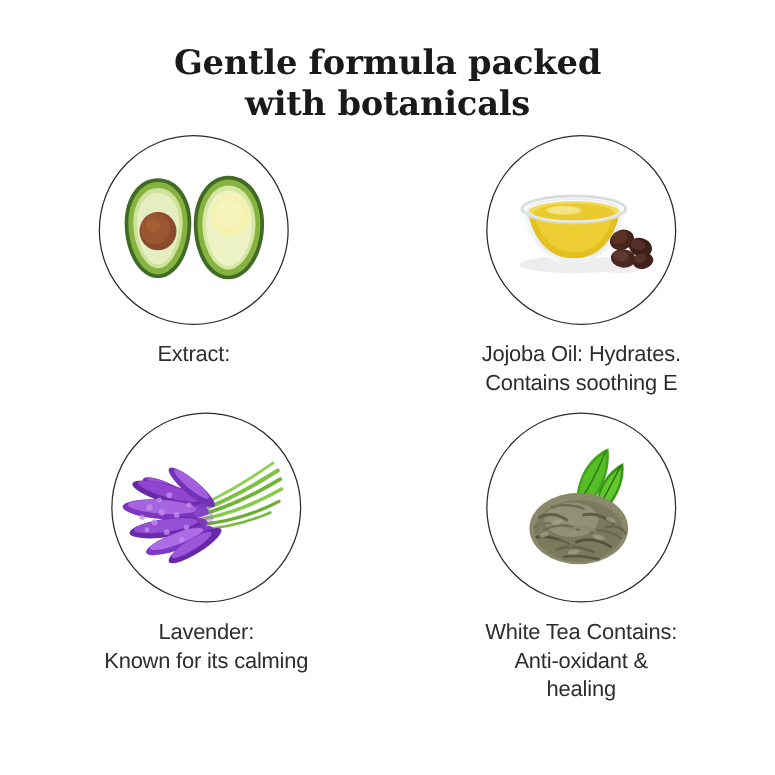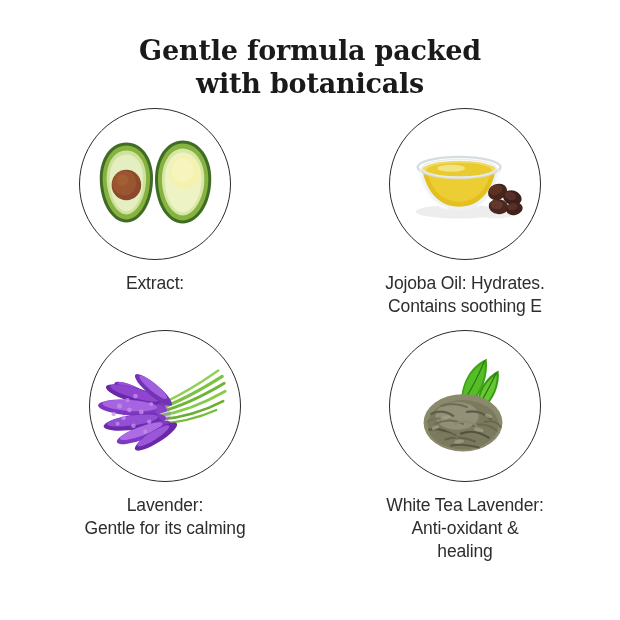--- a/index.html
+++ b/index.html
@@ -223,21 +223,21 @@
               <circle cx="60" cy="92" r="2.2"></circle>
             <circle cx="40" cy="80" r="2.5"></circle>
               <circle cx="28" cy="94" r="2"></circle>
           </g>
 
           <ellipse cx="74" cy="82" rx="7" ry="10" transform="rotate(-30 74 82)" fill="#9d5bdb" opacity="0.35"></ellipse>
         </svg>
       </div>
       <div class="caption">
         <span class="ln">Lavender:</span>
-        <span class="ln">Gentle for its calming</span>
+        <span class="ln">Known for its calming</span>
       </div>
     </div>
 
     <div class="cell cell-3">
       <div class="circle">
         <svg class="art" viewBox="0 0 152 152">
 
           <g>
             <path d="M72 72 C72 50 84 34 98 28 C100 44 94 64 80 76 Z" fill="#3fa318"></path>
             <path d="M74 70 C74 52 84 38 96 32 C97 46 92 62 80 73 Z" fill="#55bd26"></path>
@@ -270,20 +270,20 @@
           <g fill="#a6a487" opacity="0.7">
             <ellipse cx="56" cy="88" rx="5" ry="2" transform="rotate(-18 56 88)"></ellipse>
             <ellipse cx="90" cy="100" rx="5" ry="2" transform="rotate(14 90 100)"></ellipse>
             <ellipse cx="70" cy="112" rx="5" ry="2" transform="rotate(-8 70 112)"></ellipse>
             <ellipse cx="100" cy="86" rx="4" ry="1.8" transform="rotate(22 100 86)"></ellipse>
             <ellipse cx="46" cy="98" rx="4" ry="1.8" transform="rotate(-24 46 98)"></ellipse>
           </g>
         </svg>
       </div>
       <div class="caption">
-        <span class="ln">White Tea Lavender:</span>
+        <span class="ln">White Tea Contains:</span>
         <span class="ln">Anti-oxidant &amp;</span>
         <span class="ln">healing</span>
       </div>
     </div>
 
   </div>
 </div>
 
 </body></html>

